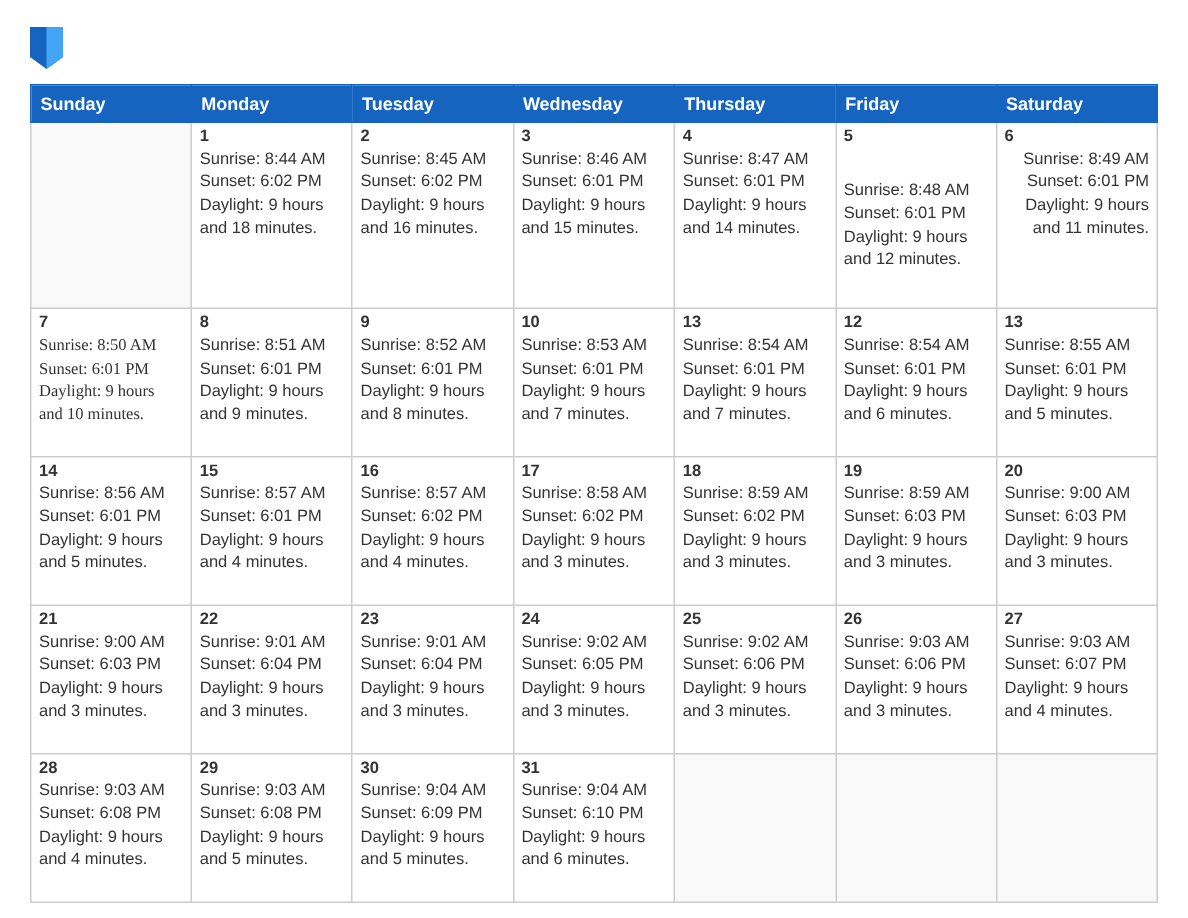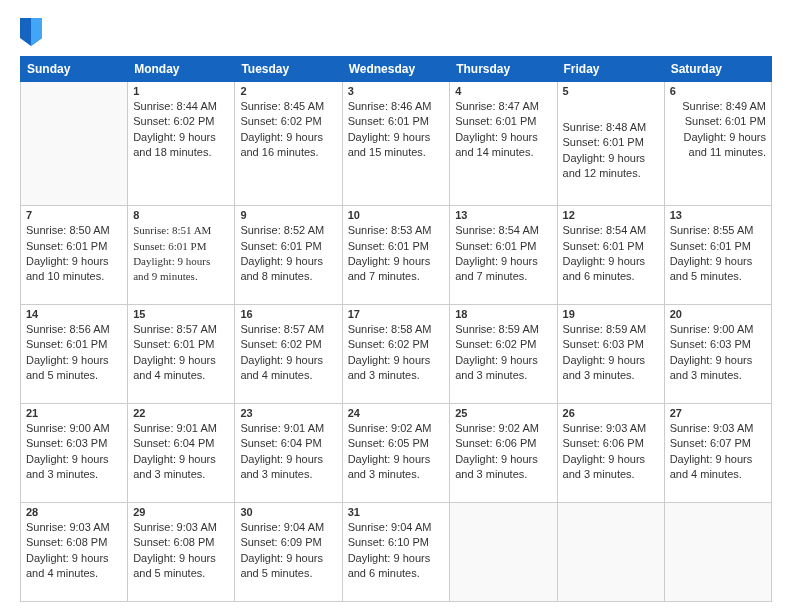--- a/index.html
+++ b/index.html
@@ -171,28 +171,28 @@
             <span class="day-num">6</span>
             <div class="cell-content" style="white-space: pre-line; text-align: right;">Sunrise: 8:49 AM
 Sunset: 6:01 PM
 Daylight: 9 hours
 and 11 minutes.</div>
           </td>
         </tr>
         <tr>
           <td>
             <span class="day-num">7</span>
-            <div class="cell-content" style="white-space: pre-line;">Sunrise: 8:50 AM
+            <div class="cell-content" style="white-space: pre-line; font-family: Liberation Serif, serif;">Sunrise: 8:50 AM
 Sunset: 6:01 PM
 Daylight: 9 hours
 and 10 minutes.</div>
           </td>
           <td>
             <span class="day-num">8</span>
-            <div class="cell-content" style="white-space: pre-line; font-family: Liberation Serif, serif;">Sunrise: 8:51 AM
+            <div class="cell-content" style="white-space: pre-line;">Sunrise: 8:51 AM
 Sunset: 6:01 PM
 Daylight: 9 hours
 and 9 minutes.</div>
           </td>
           <td>
             <span class="day-num">9</span>
             <div class="cell-content" style="white-space: pre-line;">Sunrise: 8:52 AM
 Sunset: 6:01 PM
 Daylight: 9 hours
 and 8 minutes.</div>

